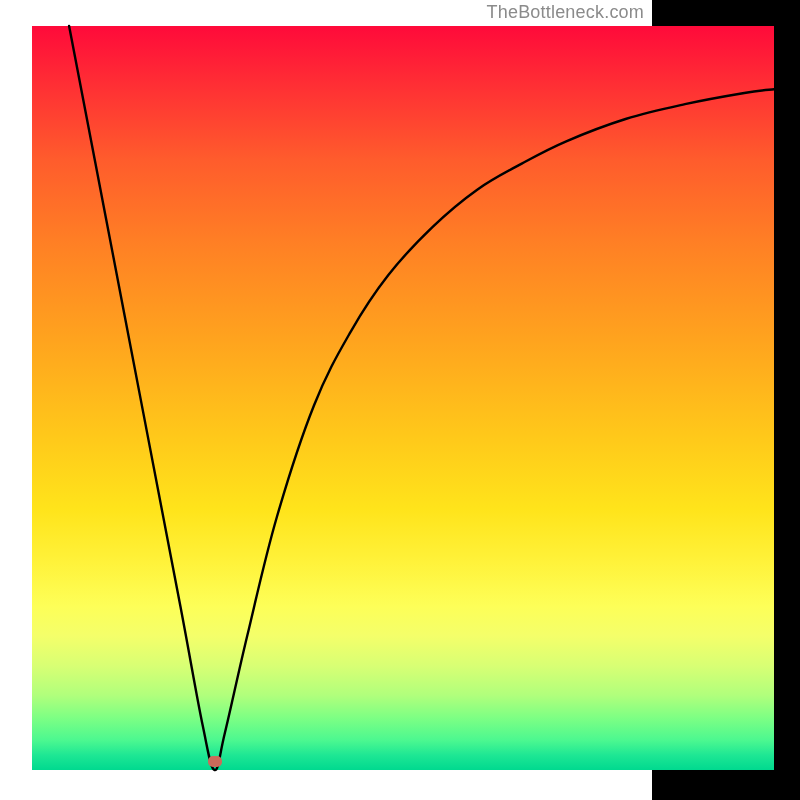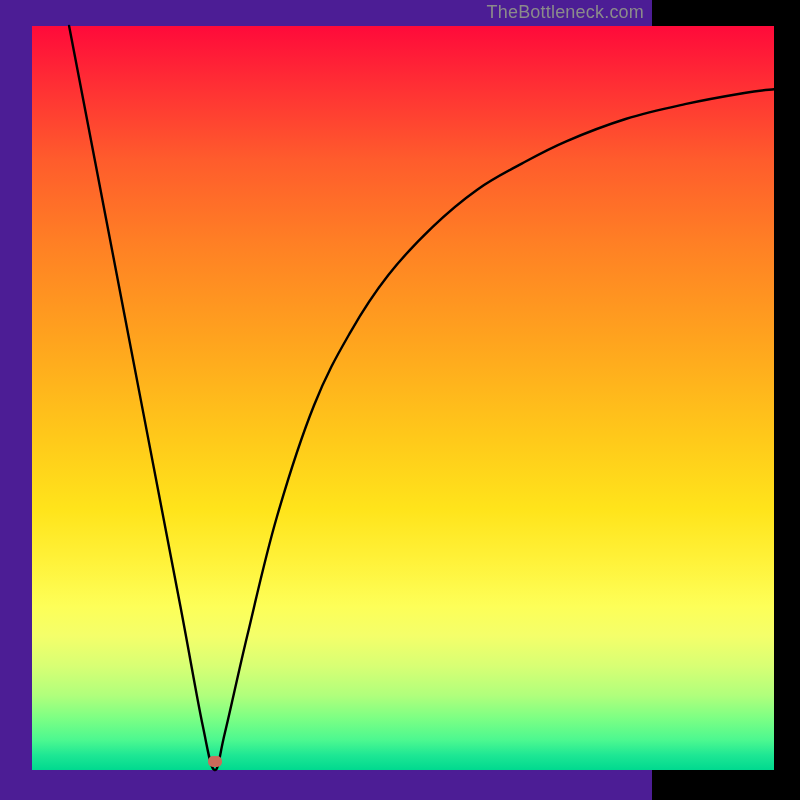--- a/index.html
+++ b/index.html
@@ -9,21 +9,21 @@
     height: 800px;
     background: #000000;
     overflow: hidden;
   }
   .frame {
     position: absolute;
     top: 0;
     left: 0;
     width: 652px;
     height: 800px;
-    background: #4c1d95;
+    background: #ffffff;
   }
   .plot-area {
     position: absolute;
     background: linear-gradient(to bottom,
       #ff0a3a 0%,
       #ff2f34 8%,
       #ff5c2c 18%,
       #ff8224 30%,
       #ffa31e 42%,
       #ffc81a 55%,

